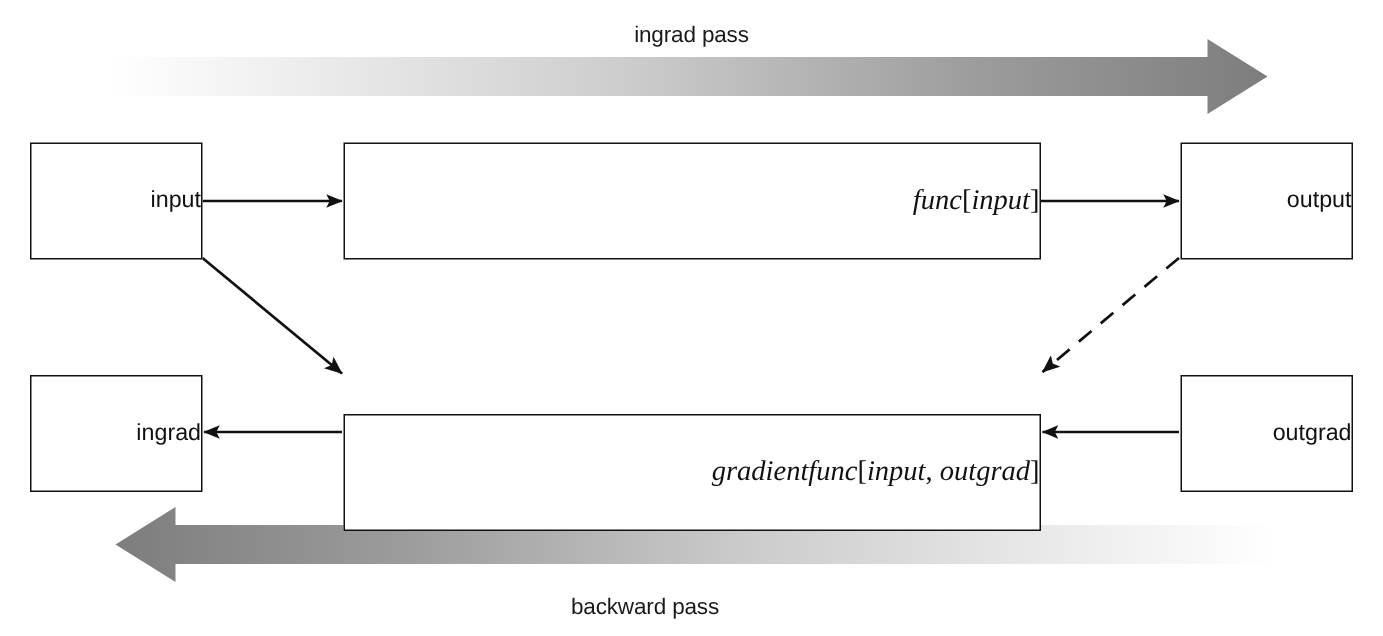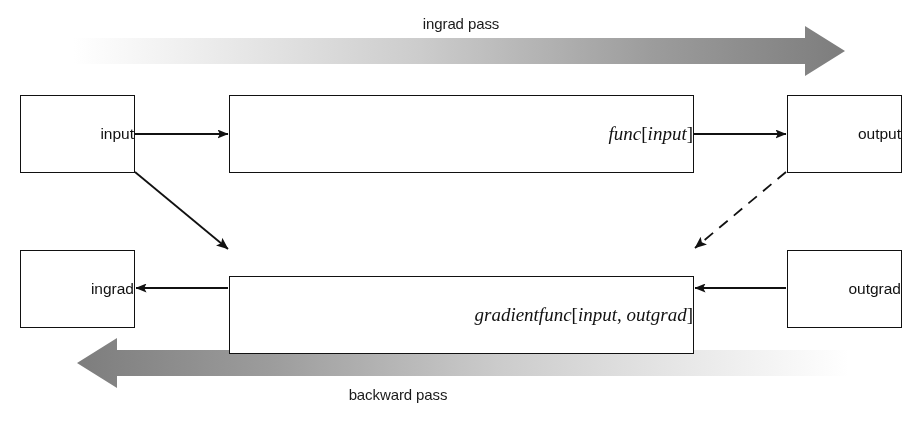--- a/index.html
+++ b/index.html
@@ -33,22 +33,23 @@
     white-space: nowrap;
     letter-spacing: -0.1px;
   }
   #forward-label {
     left: 0;
     top: 15px;
     width: 922px;
   }
   #backward-label {
     left: 0;
-    top: 386px;
+    top: 396px;
     width: 796px;
+    padding-left: 32px;
   }
   .node-box {
     position: absolute;
     box-sizing: border-box;
     border: 1.6px solid #111111;
     background: #ffffff;
     display: flex;
     align-items: center;
     justify-content: flex-end;
   }

